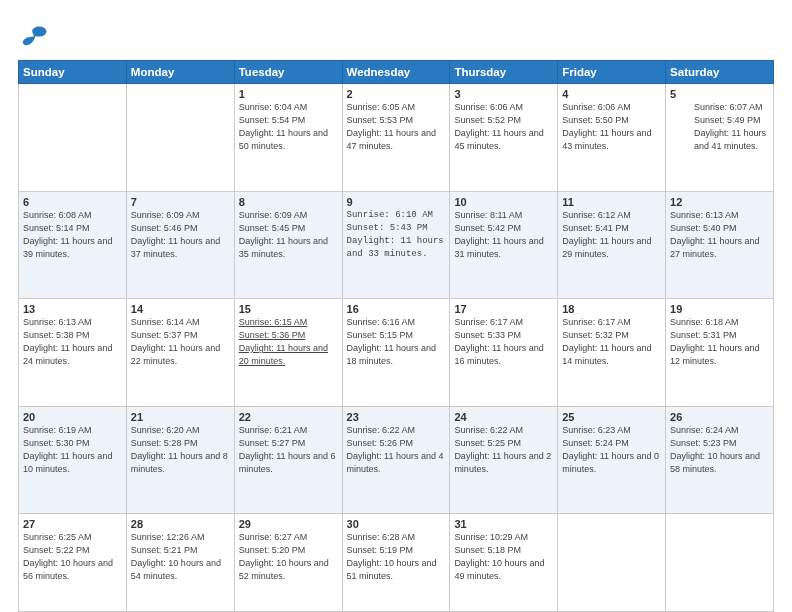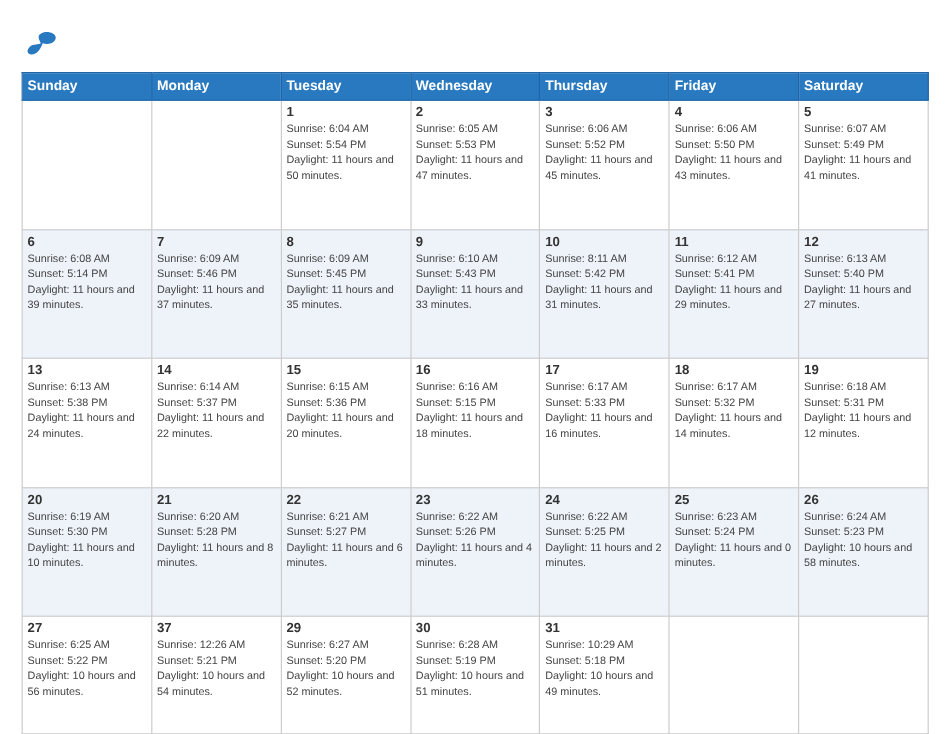--- a/index.html
+++ b/index.html
@@ -162,21 +162,21 @@
 Daylight: 11 hours and 45 minutes.</div>
           </td>
           <td>
             <span class="day-num">4</span>
             <div class="day-info" style="white-space: pre-line;">Sunrise: 6:06 AM
 Sunset: 5:50 PM
 Daylight: 11 hours and 43 minutes.</div>
           </td>
           <td>
             <span class="day-num">5</span>
-            <div class="day-info" style="white-space: pre-line;">Sunrise: 6:07 AM
+            <div class="day-info" style="white-space: pre-line; margin-left: 24px;">Sunrise: 6:07 AM
 Sunset: 5:49 PM
 Daylight: 11 hours and 41 minutes.</div>
           </td>
         </tr>
         <tr class="alt-row">
           <td>
             <span class="day-num">6</span>
             <div class="day-info" style="white-space: pre-line;">Sunrise: 6:08 AM
 Sunset: 5:14 PM
 Daylight: 11 hours and 39 minutes.</div>
@@ -188,21 +188,21 @@
 Daylight: 11 hours and 37 minutes.</div>
           </td>
           <td>
             <span class="day-num">8</span>
             <div class="day-info" style="white-space: pre-line;">Sunrise: 6:09 AM
 Sunset: 5:45 PM
 Daylight: 11 hours and 35 minutes.</div>
           </td>
           <td>
             <span class="day-num">9</span>
-            <div class="day-info" style="white-space: pre-line;">Sunrise: 6:10 AM
+            <div class="day-info" style="white-space: pre-line; font-family: Liberation Mono, monospace;">Sunrise: 6:10 AM
 Sunset: 5:43 PM
 Daylight: 11 hours and 33 minutes.</div>
           </td>
           <td>
             <span class="day-num">10</span>
             <div class="day-info" style="white-space: pre-line;">Sunrise: 8:11 AM
 Sunset: 5:42 PM
 Daylight: 11 hours and 31 minutes.</div>
           </td>
           <td>
@@ -226,21 +226,21 @@
 Daylight: 11 hours and 24 minutes.</div>
           </td>
           <td>
             <span class="day-num">14</span>
             <div class="day-info" style="white-space: pre-line;">Sunrise: 6:14 AM
 Sunset: 5:37 PM
 Daylight: 11 hours and 22 minutes.</div>
           </td>
           <td>
             <span class="day-num">15</span>
-            <div class="day-info" style="white-space: pre-line;">Sunrise: 6:15 AM
+            <div class="day-info" style="white-space: pre-line; text-decoration: underline;">Sunrise: 6:15 AM
 Sunset: 5:36 PM
 Daylight: 11 hours and 20 minutes.</div>
           </td>
           <td>
             <span class="day-num">16</span>
             <div class="day-info" style="white-space: pre-line;">Sunrise: 6:16 AM
 Sunset: 5:15 PM
 Daylight: 11 hours and 18 minutes.</div>
           </td>
           <td>
@@ -307,21 +307,21 @@
           </td>
         </tr>
         <tr>
           <td>
             <span class="day-num">27</span>
             <div class="day-info" style="white-space: pre-line;">Sunrise: 6:25 AM
 Sunset: 5:22 PM
 Daylight: 10 hours and 56 minutes.</div>
           </td>
           <td>
-            <span class="day-num">37</span>
+            <span class="day-num">28</span>
             <div class="day-info" style="white-space: pre-line;">Sunrise: 12:26 AM
 Sunset: 5:21 PM
 Daylight: 10 hours and 54 minutes.</div>
           </td>
           <td>
             <span class="day-num">29</span>
             <div class="day-info" style="white-space: pre-line;">Sunrise: 6:27 AM
 Sunset: 5:20 PM
 Daylight: 10 hours and 52 minutes.</div>
           </td>

